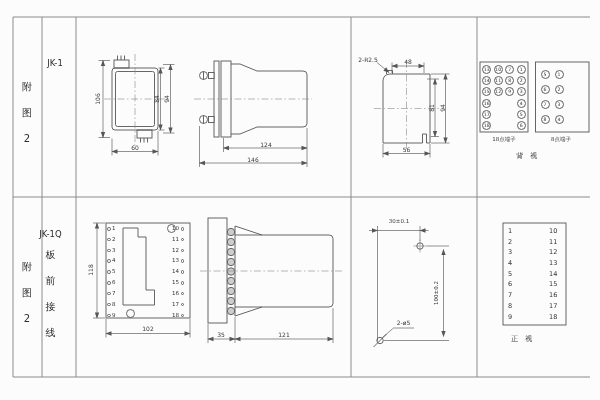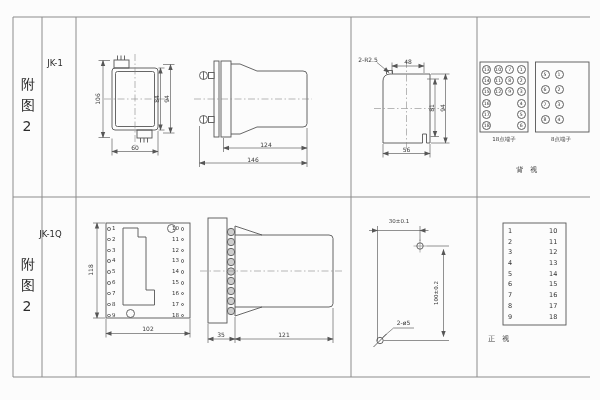--- a/index.html
+++ b/index.html
@@ -5,21 +5,21 @@
   html,body{margin:0;padding:0;background:#e9e9e9;}
   .stage{position:relative;width:600px;height:400px;background:#fcfcfc;overflow:hidden;
          font-family:"DejaVu Sans","Liberation Sans",sans-serif;color:#333;}
   svg{position:absolute;left:0;top:0;}
   .lbl{position:absolute;font-size:6px;color:#3a3a3a;white-space:nowrap;
        transform:translate(-50%,-50%);line-height:1;}
   .lbl.rot{transform:translate(-50%,-50%) rotate(-90deg);}
   .lbl.cap{font-size:7px;letter-spacing:2.5px;}
   .lbl.sm{font-size:5.5px;}
   
-  .vtext{width:12px;word-break:break-all;text-align:center;font-size:14px;line-height:21px;color:#2b2b2b;}
+  .vtext{width:12px;word-break:break-all;text-align:center;font-size:10px;line-height:26px;color:#2b2b2b;}
   .hdr{position:absolute;display:flex;flex-direction:column;align-items:center;gap:3px;}
   .model{font-size:8.5px;color:#2b2b2b;white-space:nowrap;}
   
   .t18{position:absolute;left:481px;top:64px;width:46px;height:67px;display:grid;
        grid-template-columns:repeat(4,1fr);justify-items:center;align-items:center;}
   .t8{position:absolute;left:538px;top:67px;width:28px;height:60px;display:grid;
       grid-template-columns:repeat(2,1fr);justify-items:center;align-items:center;}
   .tc{width:9px;height:9px;box-sizing:border-box;border:0.6px solid #5f5f5f;border-radius:50%;
       font-size:4.6px;line-height:8px;text-align:center;color:#333;display:block;}
   .tc:empty{visibility:hidden;}
@@ -211,45 +211,46 @@
     <div class="vtext">附图2</div>
   </div>
   <div class="hdr" style="left:43px;top:58px;width:24px;">
     <span class="model">JK-1</span>
   </div>
   <div class="hdr" style="left:16px;top:254px;width:22px;">
     <div class="vtext">附图2</div>
   </div>
   <div class="hdr" style="left:43px;top:229px;width:15px;">
     <span class="model">JK-1Q</span>
+    <div class="vtext">板前接线</div>
   </div>
 
   <span class="lbl rot" style="left:98px;top:99px;">106</span>
   <span class="lbl rot" style="left:157px;top:99px;">84</span>
   <span class="lbl rot" style="left:167px;top:99px;">94</span>
   <span class="lbl" style="left:135px;top:148px;">60</span>
   <span class="lbl" style="left:266px;top:144.5px;">124</span>
   <span class="lbl" style="left:253px;top:159.5px;">146</span>
   <span class="lbl" style="left:368px;top:59.5px;">2-R2.5</span>
   <span class="lbl" style="left:408px;top:61.5px;">48</span>
   <span class="lbl rot" style="left:431.5px;top:107.5px;">81</span>
   <span class="lbl rot" style="left:442.5px;top:108px;">94</span>
   <span class="lbl" style="left:406.5px;top:150px;">56</span>
   <span class="lbl sm" style="left:504px;top:140px;">18点端子</span>
   <span class="lbl sm" style="left:561px;top:140px;">8点端子</span>
-  <span class="lbl cap" style="left:528px;top:170px;">背 视</span>
+  <span class="lbl cap" style="left:528px;top:156px;">背 视</span>
 
   <span class="lbl rot" style="left:91px;top:270px;">118</span>
   <span class="lbl" style="left:148px;top:329px;">102</span>
   <span class="lbl" style="left:221px;top:335px;">35</span>
   <span class="lbl" style="left:284px;top:335px;">121</span>
   <span class="lbl sm" style="left:399px;top:222px;">30±0.1</span>
   <span class="lbl sm rot" style="left:437px;top:293px;">100±0.2</span>
   <span class="lbl" style="left:403.5px;top:322.5px;">2-ø5</span>
-  <span class="lbl cap" style="left:500px;top:339px;">正 视</span>
+  <span class="lbl cap" style="left:523px;top:339px;">正 视</span>
 
   <div class="t18">
       <span class="tc">13</span>
       <span class="tc">10</span>
       <span class="tc">7</span>
       <span class="tc">1</span>
       <span class="tc">14</span>
       <span class="tc">11</span>
       <span class="tc">8</span>
       <span class="tc">2</span>

